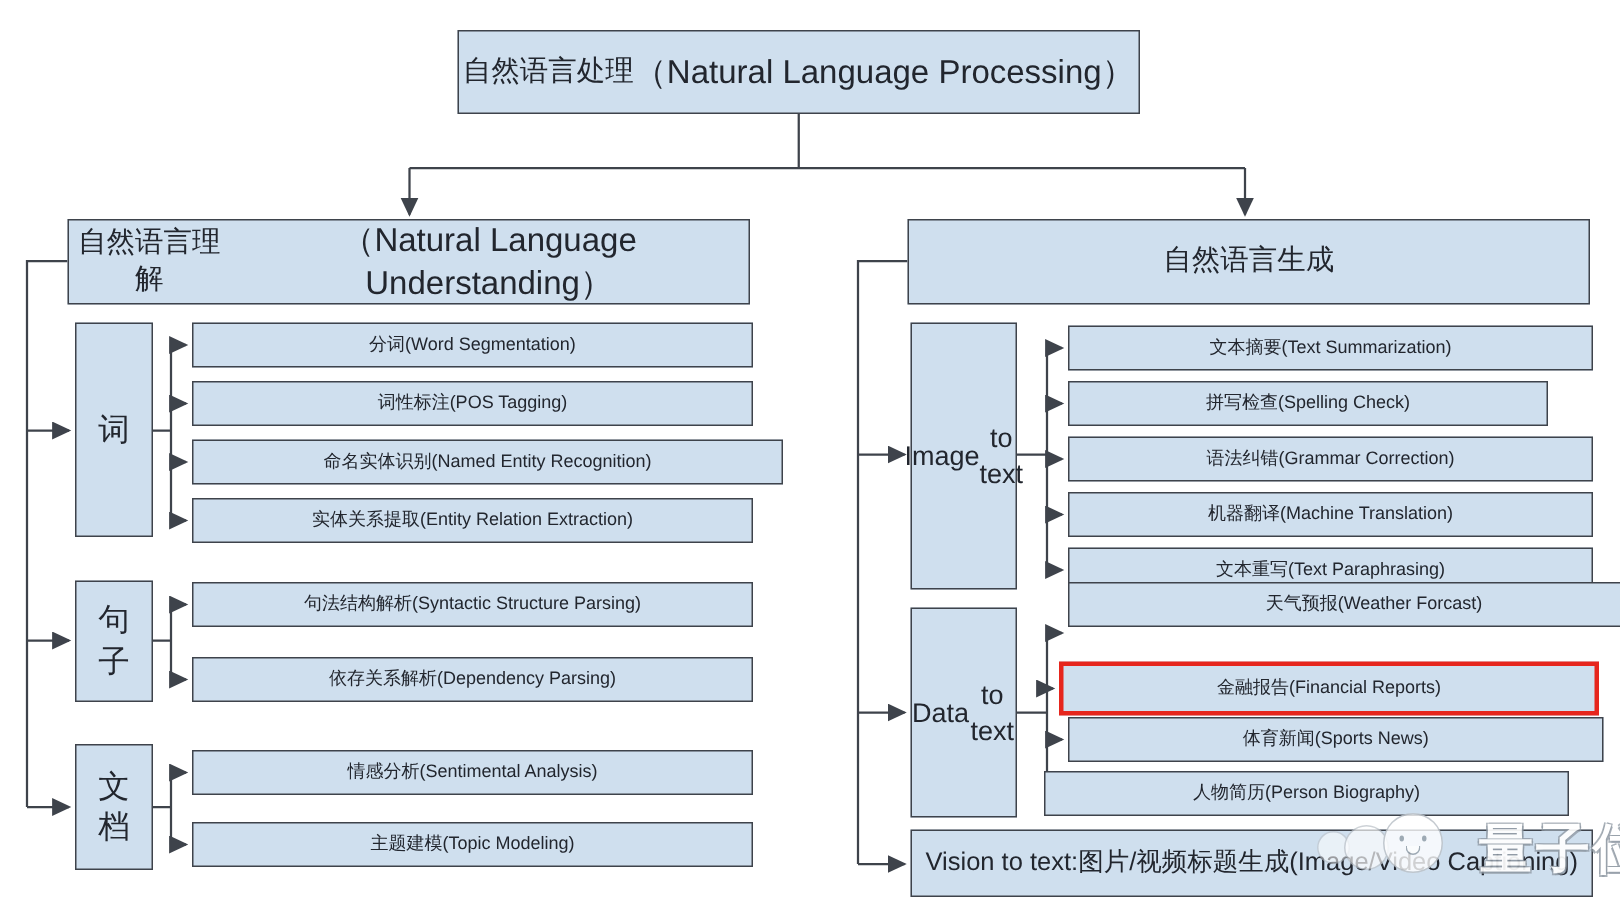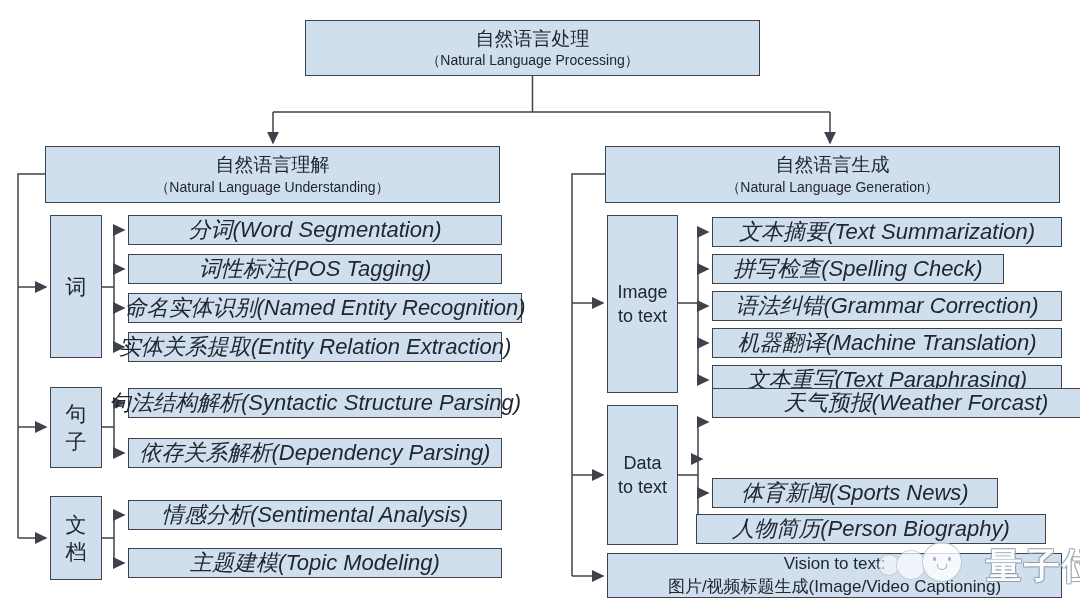--- a/index.html
+++ b/index.html
@@ -13,26 +13,26 @@
   html,body{margin:0;padding:0;background:#fff;}
   .stage{
     position:relative;width:1080px;height:613px;background:var(--bg);
     font-family:"Liberation Sans","DejaVu Sans",sans-serif;color:var(--text);
     overflow:hidden;
   }
   .wires{position:absolute;left:0;top:0;z-index:1;}
   .box{
     position:absolute;box-sizing:border-box;z-index:2;
     background:var(--box-fill);border:1.5px solid var(--box-border);
-    display:flex;flex-direction:column;align-items:center;justify-content:center;
+    display:flex;align-items:center;justify-content:center;
     text-align:center;line-height:1.3;
   }
   .box .zh{font-size:19px;}
-  .box .en{font-size:14px;}
-  .item{font-size:22px;flex-direction:row;white-space:nowrap;font-style:italic;}
+  .box .en{font-size:22px;}
+  .item{font-size:12px;flex-direction:row;white-space:nowrap;}
   .item.hl{border:3.5px solid var(--highlight);}
   .glabel{font-size:21px;}
   .glabel .stack{width:1.25em;word-break:break-all;text-align:center;line-height:1.3;}
   .glabel .gl-line{font-size:18px;line-height:1.35;}
   .vision{font-size:17px;text-align:center;}
   .watermark{
     position:absolute;z-index:3;opacity:.92;pointer-events:none;
     display:flex;align-items:center;
   }
   .bubble{
@@ -109,21 +109,20 @@
     <div class="en">（Natural Language Processing）</div>
   </div>
 
   <div class="box" style="left:45px;top:146px;width:455px;height:57px">
     <div class="zh">自然语言理解</div>
     <div class="en">（Natural Language Understanding）</div>
   </div>
 
   <div class="box" style="left:605px;top:146px;width:455px;height:57px">
     <div class="zh">自然语言生成</div>
-    <div class="en">（Natural Language Generation）</div>
   </div>
 
   <div class="box glabel" style="left:50px;top:215px;width:52px;height:143px">
     <div class="stack">词</div>
   </div>
   <div class="box glabel" style="left:50px;top:387px;width:52px;height:81px">
     <div class="stack">句子</div>
   </div>
   <div class="box glabel" style="left:50px;top:496px;width:52px;height:84px">
     <div class="stack">文档</div>
@@ -141,26 +140,27 @@
   <div class="box glabel" style="left:607px;top:215px;width:71px;height:178px">
     <div class="gl-line">Image</div>
     <div class="gl-line">to text</div>
   </div>
   <div class="box glabel" style="left:607px;top:405px;width:71px;height:140px">
     <div class="gl-line">Data</div>
     <div class="gl-line">to text</div>
   </div>
 
   <div class="box item" style="left:712px;top:217px;width:350px;height:30px">文本摘要(Text Summarization)</div>
-  <div class="box item" style="left:712px;top:254px;width:292px;height:30px">拼写检查(Spelling Check)</div>
+  <div class="box item" style="left:712px;top:254px;width:320px;height:30px">拼写检查(Spelling Check)</div>
   <div class="box item" style="left:712px;top:291px;width:350px;height:30px">语法纠错(Grammar Correction)</div>
   <div class="box item" style="left:712px;top:328px;width:350px;height:30px">机器翻译(Machine Translation)</div>
   <div class="box item" style="left:712px;top:365px;width:350px;height:30px">文本重写(Text Paraphrasing)</div>
   <div class="box item" style="left:712px;top:388px;width:408px;height:30px">天气预报(Weather Forcast)</div>
-  <div class="box item" style="left:712px;top:478px;width:286px;height:30px">体育新闻(Sports News)</div>
+  <div class="box item hl" style="left:706px;top:441px;width:360px;height:36px">金融报告(Financial Reports)</div>
+  <div class="box item" style="left:712px;top:478px;width:357px;height:30px">体育新闻(Sports News)</div>
   <div class="box item" style="left:696px;top:514px;width:350px;height:30px">人物简历(Person Biography)</div>
 
   <div class="box vision" style="left:607px;top:553px;width:455px;height:45px">
     <div>Vision to text:</div>
     <div>图片/视频标题生成(Image/Video Captioning)</div>
   </div>
 
   <div class="watermark" style="left:878px;top:540px;width:200px;height:50px">
     <span class="bubble" style="left:0;top:14px;width:20px;height:20px;opacity:.7"></span>
     <span class="bubble" style="left:18px;top:10px;width:28px;height:28px;opacity:.85"></span>

